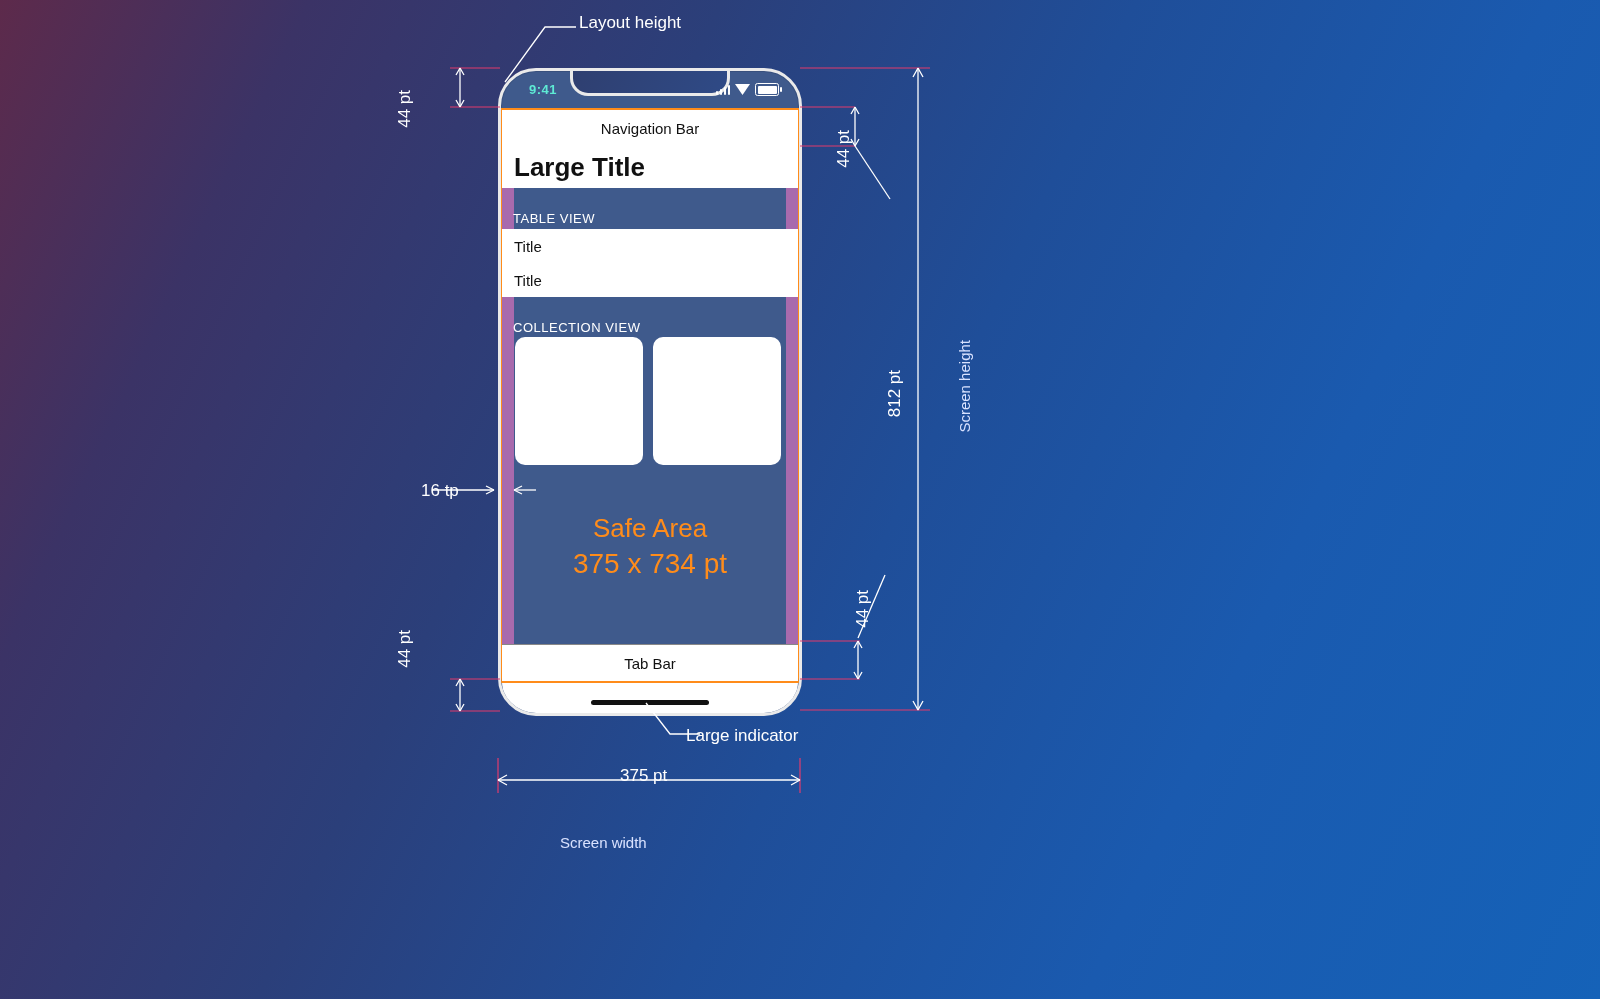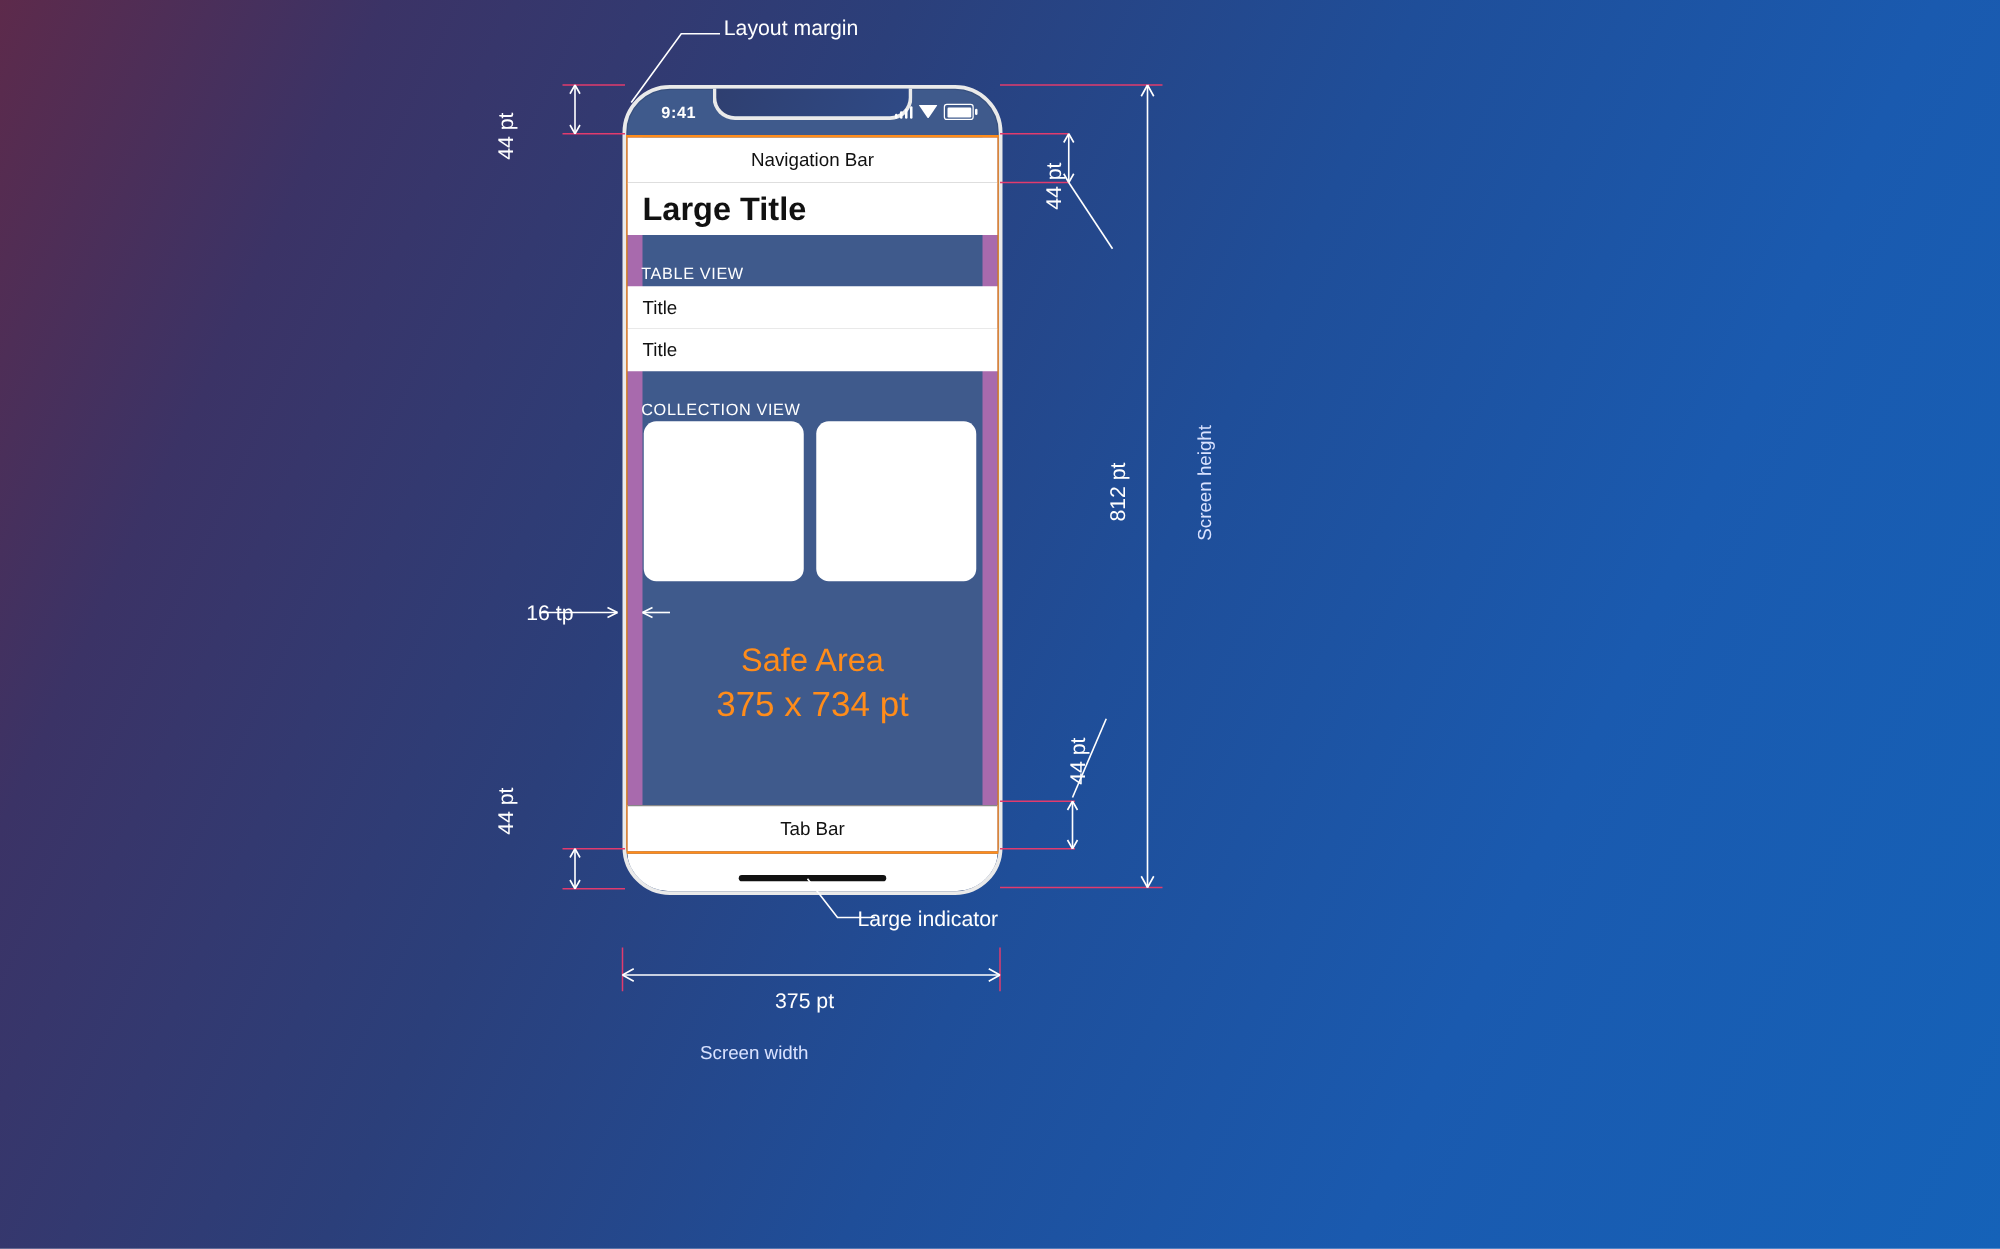--- a/index.html
+++ b/index.html
@@ -31,21 +31,21 @@
   #safe::before,#safe::after{content:"";position:absolute;top:-2px;bottom:-2px;width:2px;background:#ff8c1a;}
   #safe::before{left:-1px;} #safe::after{right:-1px;}
 
   
   .margin-strip{position:absolute;top:39px;bottom:32px;width:12px;background:rgba(255,120,200,.55);}
   .margin-strip.l{left:1px;} .margin-strip.r{right:1px;}
 
   
   #statusbar{position:absolute;left:0;right:0;top:0;height:37px;
     display:flex;align-items:center;justify-content:space-between;
-    padding:0 20px;font-size:13px;font-weight:600;color:#ffffff;text-align:right;}
+    padding:0 20px;font-size:13px;font-weight:600;color:#5eead4;text-align:right;}
   #statusbar .time{margin-left:8px;letter-spacing:.5px;}
   #statusbar .ind{display:flex;gap:5px;align-items:center;}
   .bars{display:inline-flex;gap:1.5px;align-items:flex-end;height:11px;}
   .bars i{width:2.5px;background:#fff;display:block;border-radius:1px;}
   .bars i:nth-child(1){height:4px}.bars i:nth-child(2){height:6px}
   .bars i:nth-child(3){height:8px}.bars i:nth-child(4){height:10.5px}
   .wifi{width:15px;height:11px;display:inline-block;position:relative;}
   .wifi::before{content:"";position:absolute;inset:0;
     background:conic-gradient(from -45deg at 50% 100%,#fff 0 90deg,transparent 0);
     clip-path:polygon(0 0,100% 0,50% 100%);}
@@ -131,32 +131,32 @@
     <div class="l1">Safe Area</div>
     <div class="l2">375 x 734 pt</div>
   </div>
 
   <div class="bar" id="tabbar">Tab Bar</div>
   <div id="homebar"></div>
 
   <div id="safe"></div>
 </div>
 
-<span class="lbl" style="left:579px;top:13px">Layout margin</span>
+<span class="lbl" style="left:579px;top:13px">Layout height</span>
 <span class="lbl" style="left:686px;top:726px">Large indicator</span>
 <span class="lbl small" style="left:560px;top:834px">Screen width</span>
 <span class="lbl small v" style="left:956px;top:340px">Screen height</span>
 
 <span class="lbl v" style="left:395px;top:90px">44 pt</span>
 <span class="lbl v" style="left:834px;top:130px">44 pt</span>
 <span class="lbl" style="left:421px;top:481px">16 tp</span>
 <span class="lbl v" style="left:395px;top:630px">44 pt</span>
 <span class="lbl v" style="left:853px;top:590px">44 pt</span>
 <span class="lbl v" style="left:885px;top:370px">812 pt</span>
-<span class="lbl" style="left:620px;top:791px">375 pt</span>
+<span class="lbl" style="left:620px;top:766px">375 pt</span>
 
 <svg class="anno" style="left:430px;top:60px" width="70" height="70">
   <line class="redline" x1="20" y1="8" x2="70" y2="8"></line>
   <line class="redline" x1="20" y1="47" x2="70" y2="47"></line>
   <line class="arrow" x1="30" y1="8" x2="30" y2="47"></line>
   <path class="arrow" d="M30 8 l-4 7 M30 8 l4 7 M30 47 l-4 -7 M30 47 l4 -7"></path>
 </svg>
 
 <svg class="anno" style="left:800px;top:99px" width="110" height="70">
   <line class="redline" x1="0" y1="8" x2="55" y2="8"></line>

